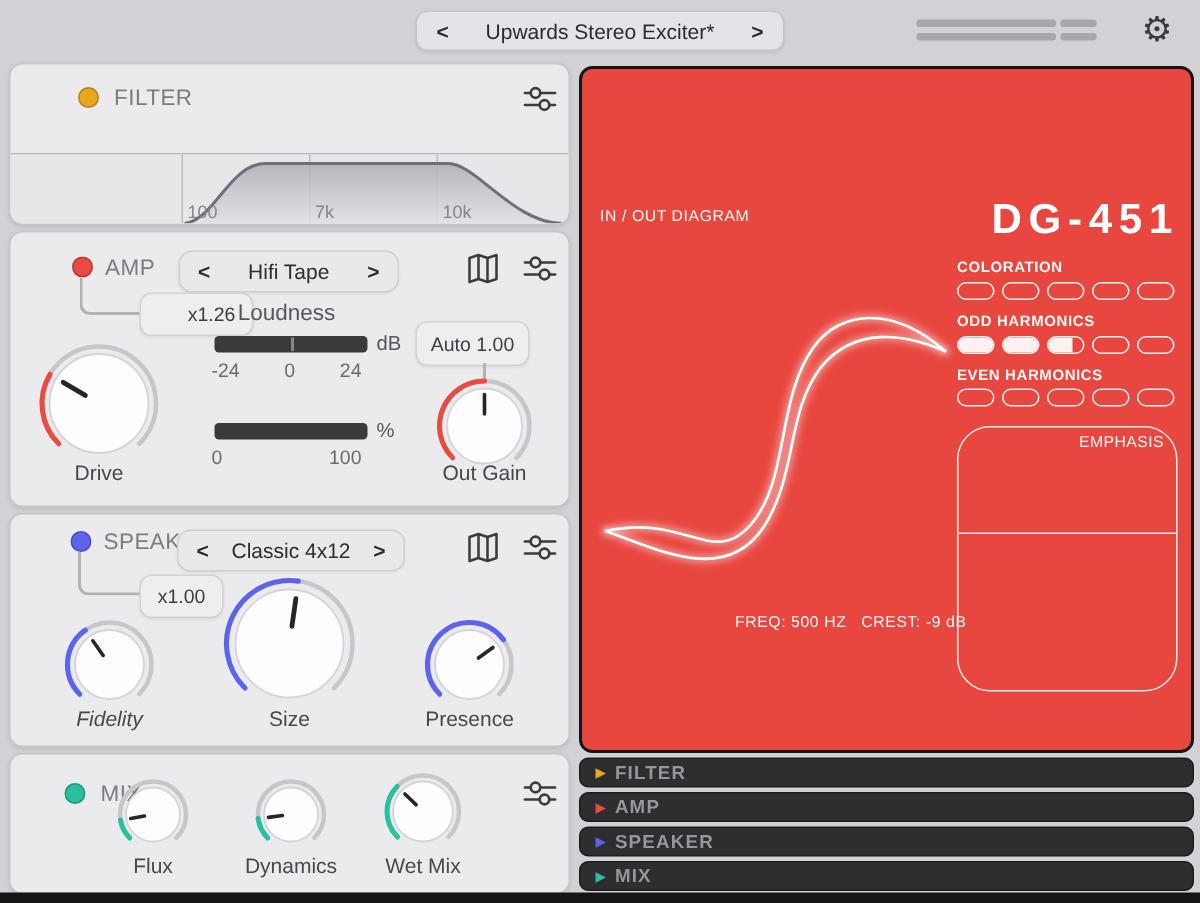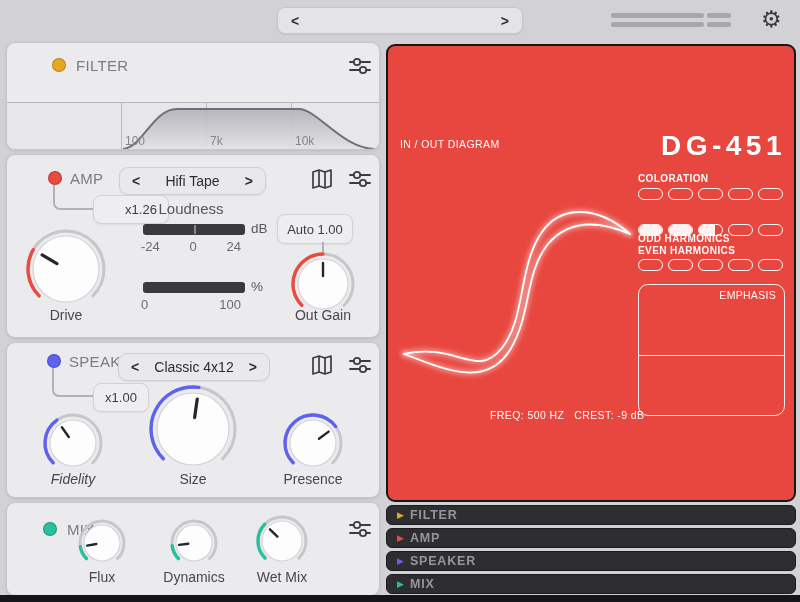--- a/index.html
+++ b/index.html
@@ -59,22 +59,22 @@
       border-radius:9px;box-sizing:border-box;}
   .diag-label{left:12px;top:92px;font-size:10.5px;font-weight:500;letter-spacing:.4px;color:rgba(255,255,255,.97);}
   .device-name{left:248px;top:84px;width:150px;font-size:28px;font-weight:700;letter-spacing:4.5px;
       color:#ffffff;text-align:right;}
   .hgroup-label{position:absolute;left:250px;font-size:10px;font-weight:600;letter-spacing:.4px;
       color:rgba(255,255,255,.96);}
   .hrow{position:absolute;left:250px;display:flex;gap:5px;}
   .hbox{width:25px;height:12px;border:1.5px solid rgba(255,255,255,.95);border-radius:6px;
       box-sizing:border-box;overflow:hidden;}
   .hfill{height:100%;background:rgba(255,255,255,.93);border-radius:3px 0 0 3px;}
-  .emphasis{left:250px;top:238px;width:147px;height:132px;border:1.5px solid rgba(255,255,255,.9);
-      border-radius:10px;box-sizing:border-box;}
+  .emphasis{left:250px;top:238px;width:147px;height:177px;border:1.5px solid rgba(255,255,255,.9);
+      border-radius:22px;box-sizing:border-box;}
   .emphasis-label{position:absolute;top:4px;right:8px;font-size:10.5px;font-weight:500;
       letter-spacing:.3px;color:rgba(255,255,255,.96);}
   .emphasis-divider{position:absolute;left:0;right:0;top:70px;border-top:1.5px solid rgba(255,255,255,.9);}
   .readout{left:102px;top:363px;width:200px;font-size:10.5px;font-weight:500;letter-spacing:.4px;
       color:rgba(255,255,255,.97);display:flex;gap:10px;}
 
   
   .xrow{position:absolute;left:386px;width:410px;height:20px;background:#2e2e30;border:1px solid #1c1c1e;
       border-radius:6px;box-sizing:border-box;display:flex;align-items:center;cursor:pointer;}
   .xrow .tri{margin-left:10px;font-size:9px;line-height:1;}
@@ -83,20 +83,21 @@
   .bottom-strip{left:0;top:595px;width:800px;height:7px;background:#151517;}
 </style>
 </head>
 <body>
 
 <div class="stage">
 
 
   <div class="abs preset-box">
     <span class="chev">&lt;</span>
+    <span class="preset-name">Upwards Stereo Exciter*</span>
     <span class="chev">&gt;</span>
   </div>
 
   <div class="abs meter">
     <div class="mrow">
         <div class="seg seg-long"></div>
         <div class="seg seg-short"></div>
       </div>
     <div class="mrow">
         <div class="seg seg-long"></div>
@@ -318,21 +319,21 @@
           <div class="hfill" style="width:0%"></div>
         </div>
         <div class="hbox">
           <div class="hfill" style="width:0%"></div>
         </div>
         <div class="hbox">
           <div class="hfill" style="width:0%"></div>
         </div>
       </div>
 
-    <div class="hgroup-label" style="top:163px;margin-top:24px;">ODD HARMONICS</div>
+    <div class="hgroup-label" style="top:163px;">ODD HARMONICS</div>
     <div class="hrow" style="top:178px;">
         <div class="hbox">
           <div class="hfill" style="width:100%"></div>
         </div>
         <div class="hbox">
           <div class="hfill" style="width:100%"></div>
         </div>
         <div class="hbox">
           <div class="hfill" style="width:70%"></div>
         </div>

